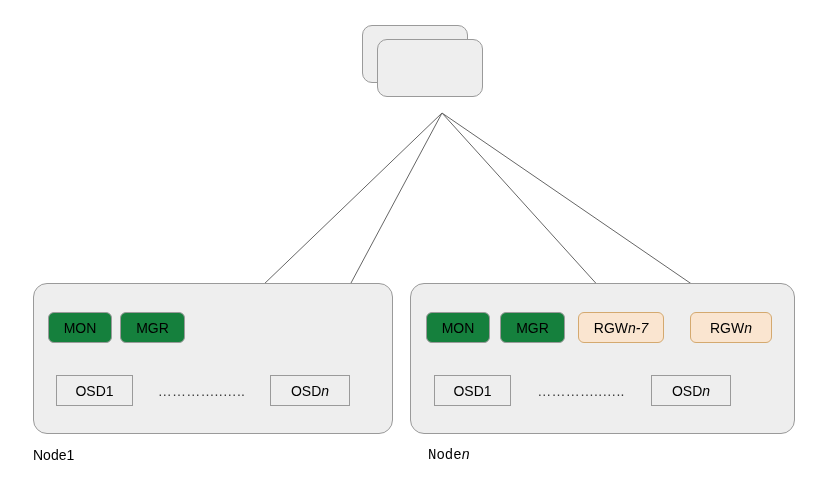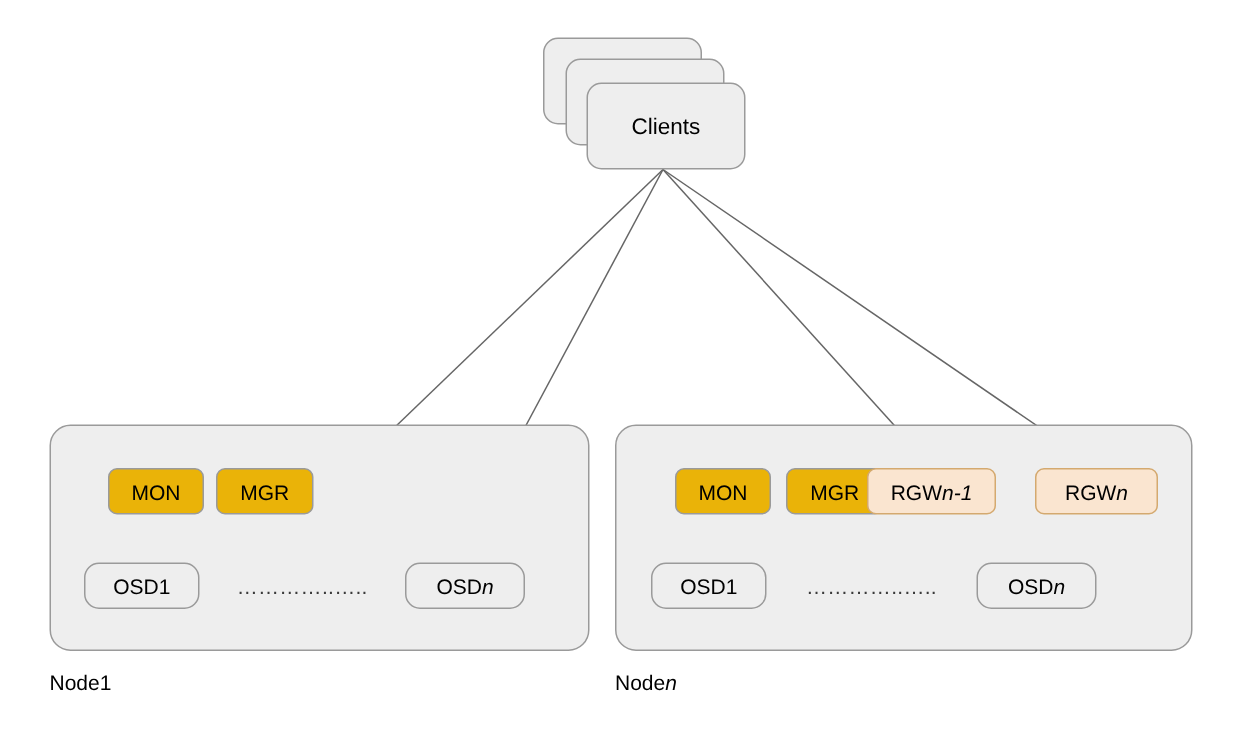--- a/index.html
+++ b/index.html
@@ -76,29 +76,29 @@
   #node-box-1 { left: 33px;  width: 360px; }
   #node-box-n { left: 410px; width: 385px; }
 
   
   .svc {
     height: 31px;
     top: 312px;
     font-size: 14px;
     border-radius: 6px;
   }
-  .svc.plain  { background: #eab308; border-color: #9a9a9a; margin-left: 24px; }
+  .svc.plain  { background: #15803d; border-color: #9a9a9a; }
   .svc.rgw    { background: #fae5d0; border-color: #d4a96f; }
 
   
   .osd {
     height: 31px;
     top: 375px;
     font-size: 14px;
-    border-radius: 10px;
+    border-radius: 0;
     background: #eeeeee;
     border-color: #9a9a9a;
   }
   
   .osd-dots {
     position: absolute;
     top: 375px;
     height: 31px;
     display: flex;
     align-items: center;
@@ -111,58 +111,55 @@
   
   .node-caption {
     position: absolute;
     top: 447px;
     font-size: 14px;
     color: #000000;
     text-align: left;
     white-space: nowrap;
   }
   #node-caption-1 { left: 33px;  width: 360px; }
-  #node-caption-n { left: 410px; width: 385px; }
+  #node-caption-n { left: 428px; width: 385px; font-family: Liberation Mono, monospace; }
 
   em.var { font-style: italic; }
 </style>
 </head>
 <body>
 
 <div id="diagram-canvas">
 
   <svg id="connector-layer" viewBox="0 0 832 495" width="832" height="495">
     <line x1="442" y1="113" x2="236" y2="311" stroke="#666666" stroke-width="1"></line>
     <line x1="442" y1="113" x2="336" y2="311" stroke="#666666" stroke-width="1"></line>
     <line x1="442" y1="113" x2="621" y2="311" stroke="#666666" stroke-width="1"></line>
     <line x1="442" y1="113" x2="731" y2="311" stroke="#666666" stroke-width="1"></line>
   </svg>
 
   <div class="clients-card" id="clients-card-back"></div>
   <div class="clients-card" id="clients-card-mid"></div>
-  <div class="clients-card" id="clients-card-front">
-    <span>Clients</span>
-  </div>
 
   <div class="node-box" id="node-box-1"></div>
 
   <div class="box svc plain" style="left:48px;  width:64px;">MON</div>
   <div class="box svc plain" style="left:120px; width:65px;">MGR</div>
 
   <div class="box osd" style="left:56px;  width:77px;">OSD1</div>
   <div class="osd-dots" style="left:133px; width:137px;">…………..…..</div>
   <div class="box osd" style="left:270px; width:80px;">OSD<em class="var">n</em></div>
 
   <div class="node-caption" id="node-caption-1">Node1</div>
 
   <div class="node-box" id="node-box-n"></div>
 
   <div class="box svc plain" style="left:426px; width:64px;">MON</div>
   <div class="box svc plain" style="left:500px; width:65px;">MGR</div>
-  <div class="box svc rgw" style="left:578px; width:86px;">RGW<em class="var">n-1</em></div>
+  <div class="box svc rgw" style="left:578px; width:86px;">RGW<em class="var">n-7</em></div>
   <div class="box svc rgw" style="left:690px; width:82px;">RGW<em class="var">n</em></div>
 
   <div class="box osd" style="left:434px; width:77px;">OSD1</div>
   <div class="osd-dots" style="left:511px; width:140px;">…………..…..</div>
   <div class="box osd" style="left:651px; width:80px;">OSD<em class="var">n</em></div>
 
   <div class="node-caption" id="node-caption-n">Node<em class="var">n</em></div>
 
 </div>
 

